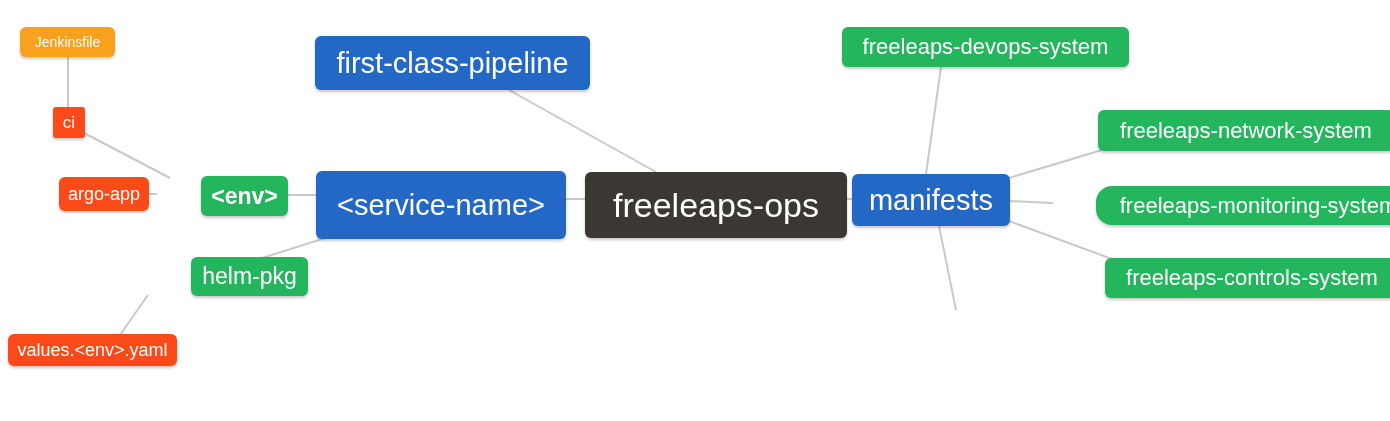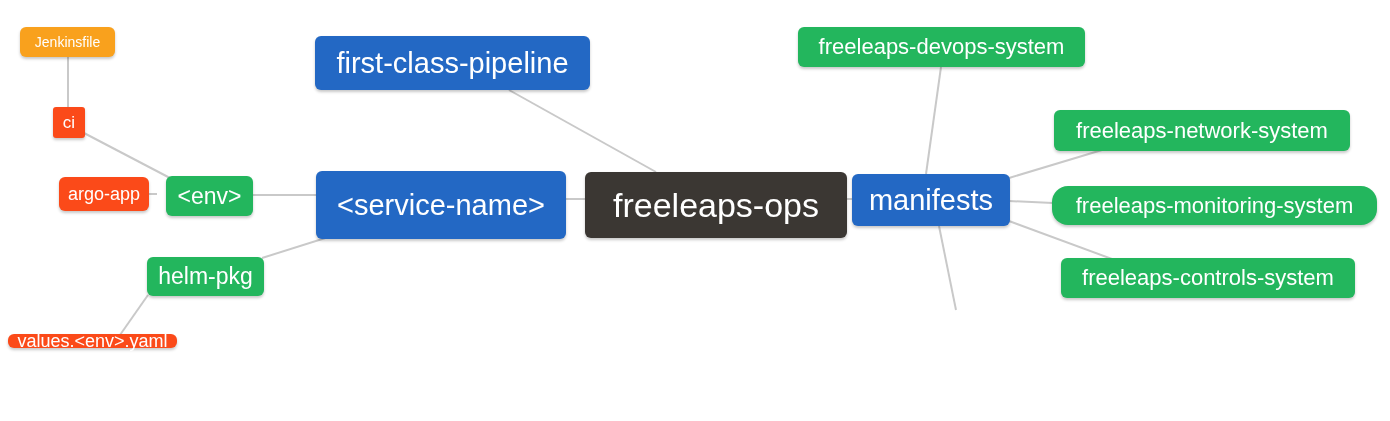--- a/index.html
+++ b/index.html
@@ -29,31 +29,31 @@
     justify-content: center;
     color: var(--text, #fff);
     border-radius: 6px;
     box-shadow: 0 2px 3px rgba(0,0,0,0.22);
     white-space: nowrap;
     cursor: pointer;
     line-height: 1;
     user-select: none;
   }
   .c-blue   { background: var(--blue,   #2368c4); }
-  .c-green  { background: var(--green,  #23b65d); }
+  .c-green  { background: var(--green,  #23b65d); margin-left: 44px; }
   .c-red    { background: var(--red,    #fb4a19); }
   .c-orange { background: var(--orange, #f9a11d); }
   .c-dark   { background: var(--dark,   #3b3733); }
 
   #n-jenkinsfile { left: 20px;   top: 27px;  width: 95px;  height: 30px; font-size: 14px; }
   #n-ci          { left: 53px;   top: 107px; width: 32px;  height: 31px; font-size: 17px; border-radius: 3px; }
   #n-argo        { left: 31px;   top: 177px; width: 90px;  height: 34px; font-size: 18px; margin-left: 28px; }
-  #n-env         { left: 166px;  top: 176px; width: 87px;  height: 40px; font-size: 23px; }
+  #n-env         { left: 157px;  top: 176px; width: 87px;  height: 40px; font-size: 23px; font-weight: bold; }
   #n-helm        { left: 147px;  top: 257px; width: 117px; height: 39px; font-size: 23px; }
-  #n-values      { left: 8px;    top: 334px; width: 169px; height: 14px; font-size: 18px; }
+  #n-values      { left: 8px;    top: 334px; width: 169px; height: 32px; font-size: 18px; }
   #n-pipeline    { left: 315px;  top: 36px;  width: 275px; height: 54px; font-size: 29px; }
   #n-service     { left: 316px;  top: 171px; width: 250px; height: 68px; font-size: 29px; }
   #n-root        { left: 585px;  top: 172px; width: 262px; height: 66px; font-size: 34px; }
   #n-manifests   { left: 852px;  top: 174px; width: 158px; height: 52px; font-size: 29px; }
   #n-devops      { left: 798px;  top: 27px;  width: 287px; height: 40px; font-size: 22px; }
   #n-network     { left: 1054px; top: 110px; width: 296px; height: 41px; font-size: 22px; }
   #n-monitoring  { left: 1052px; top: 186px; width: 325px; height: 39px; font-size: 22px; border-radius: 16px; }
   #n-controls    { left: 1061px; top: 258px; width: 294px; height: 40px; font-size: 22px; }
   #n-storage     { left: 816px;  top: 309px; width: 289px; height: 36px; font-size: 22px; }
 </style>

